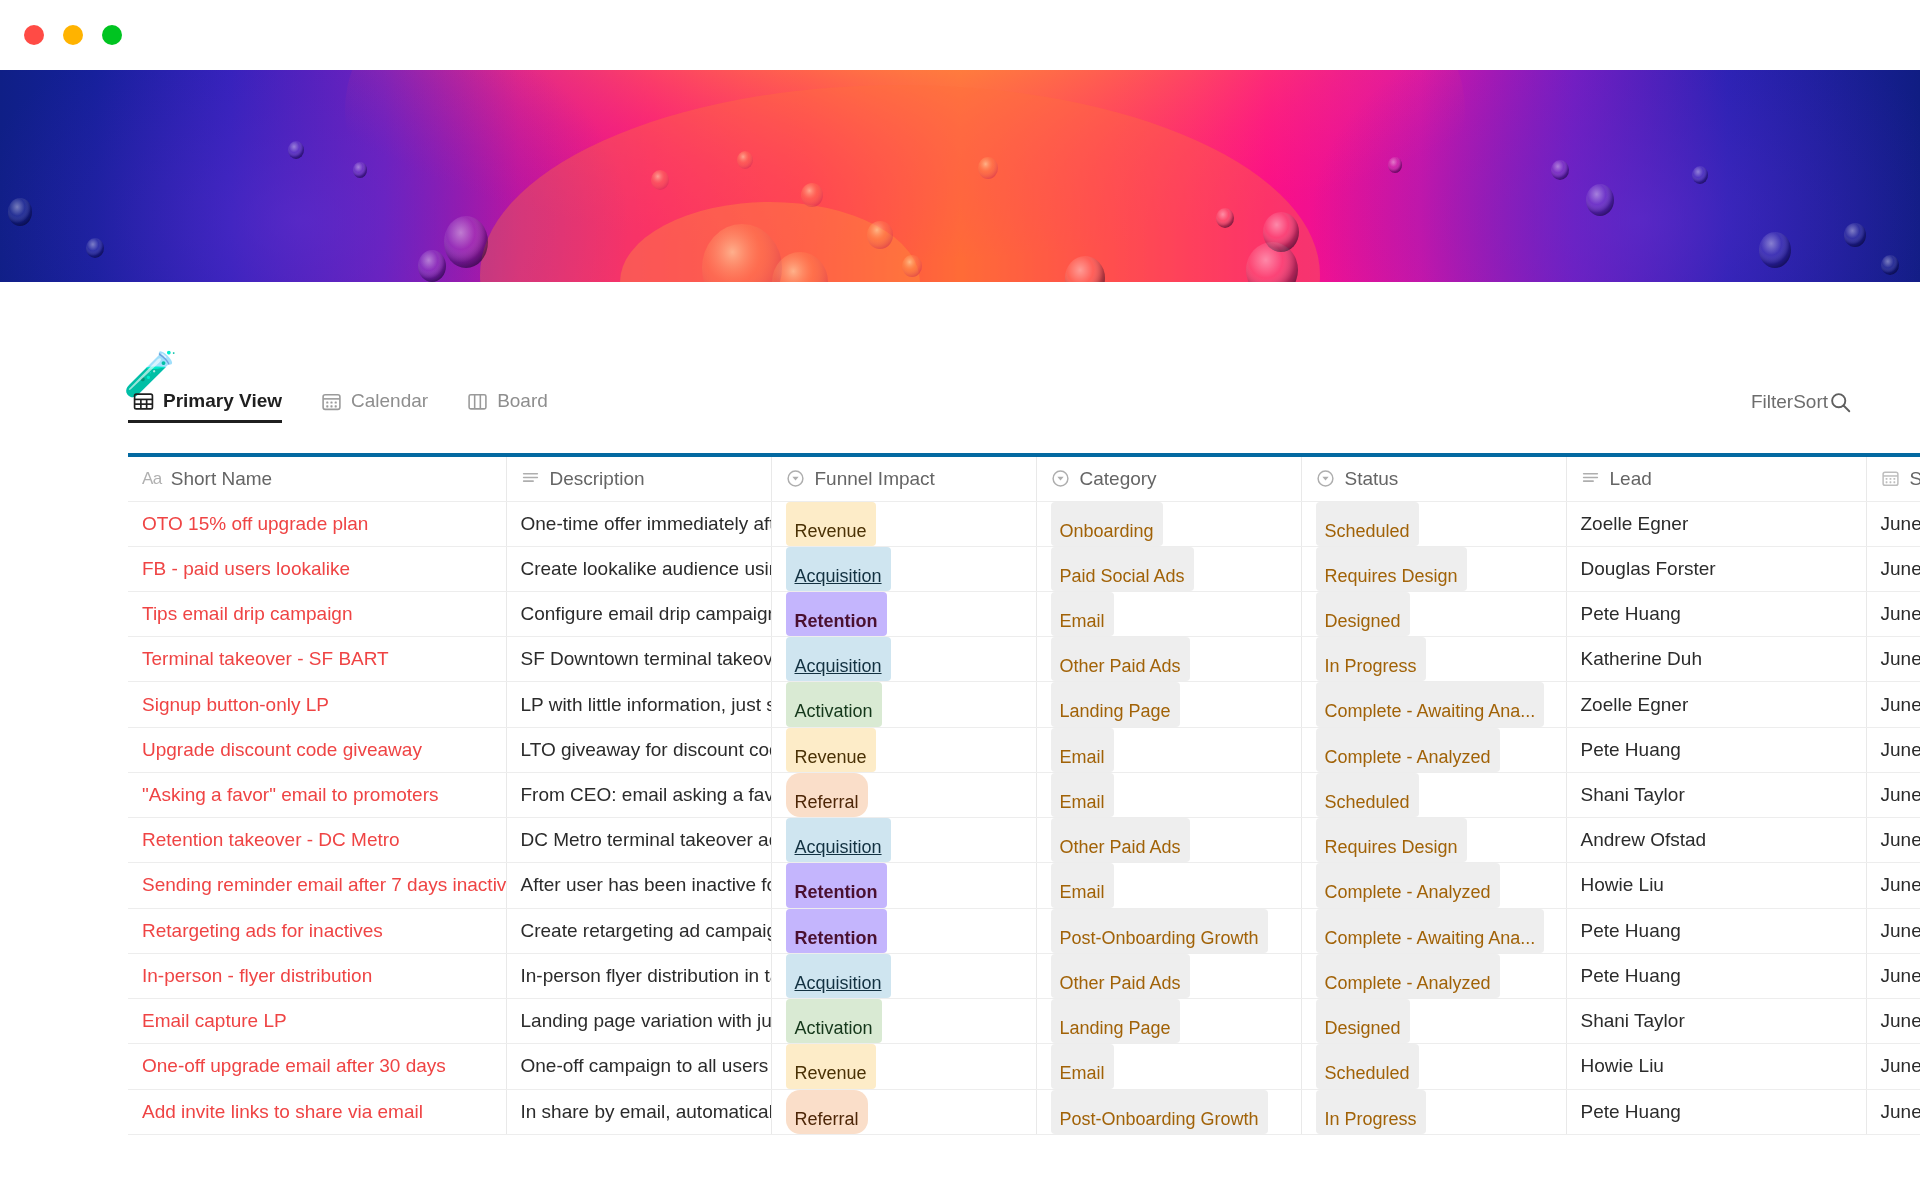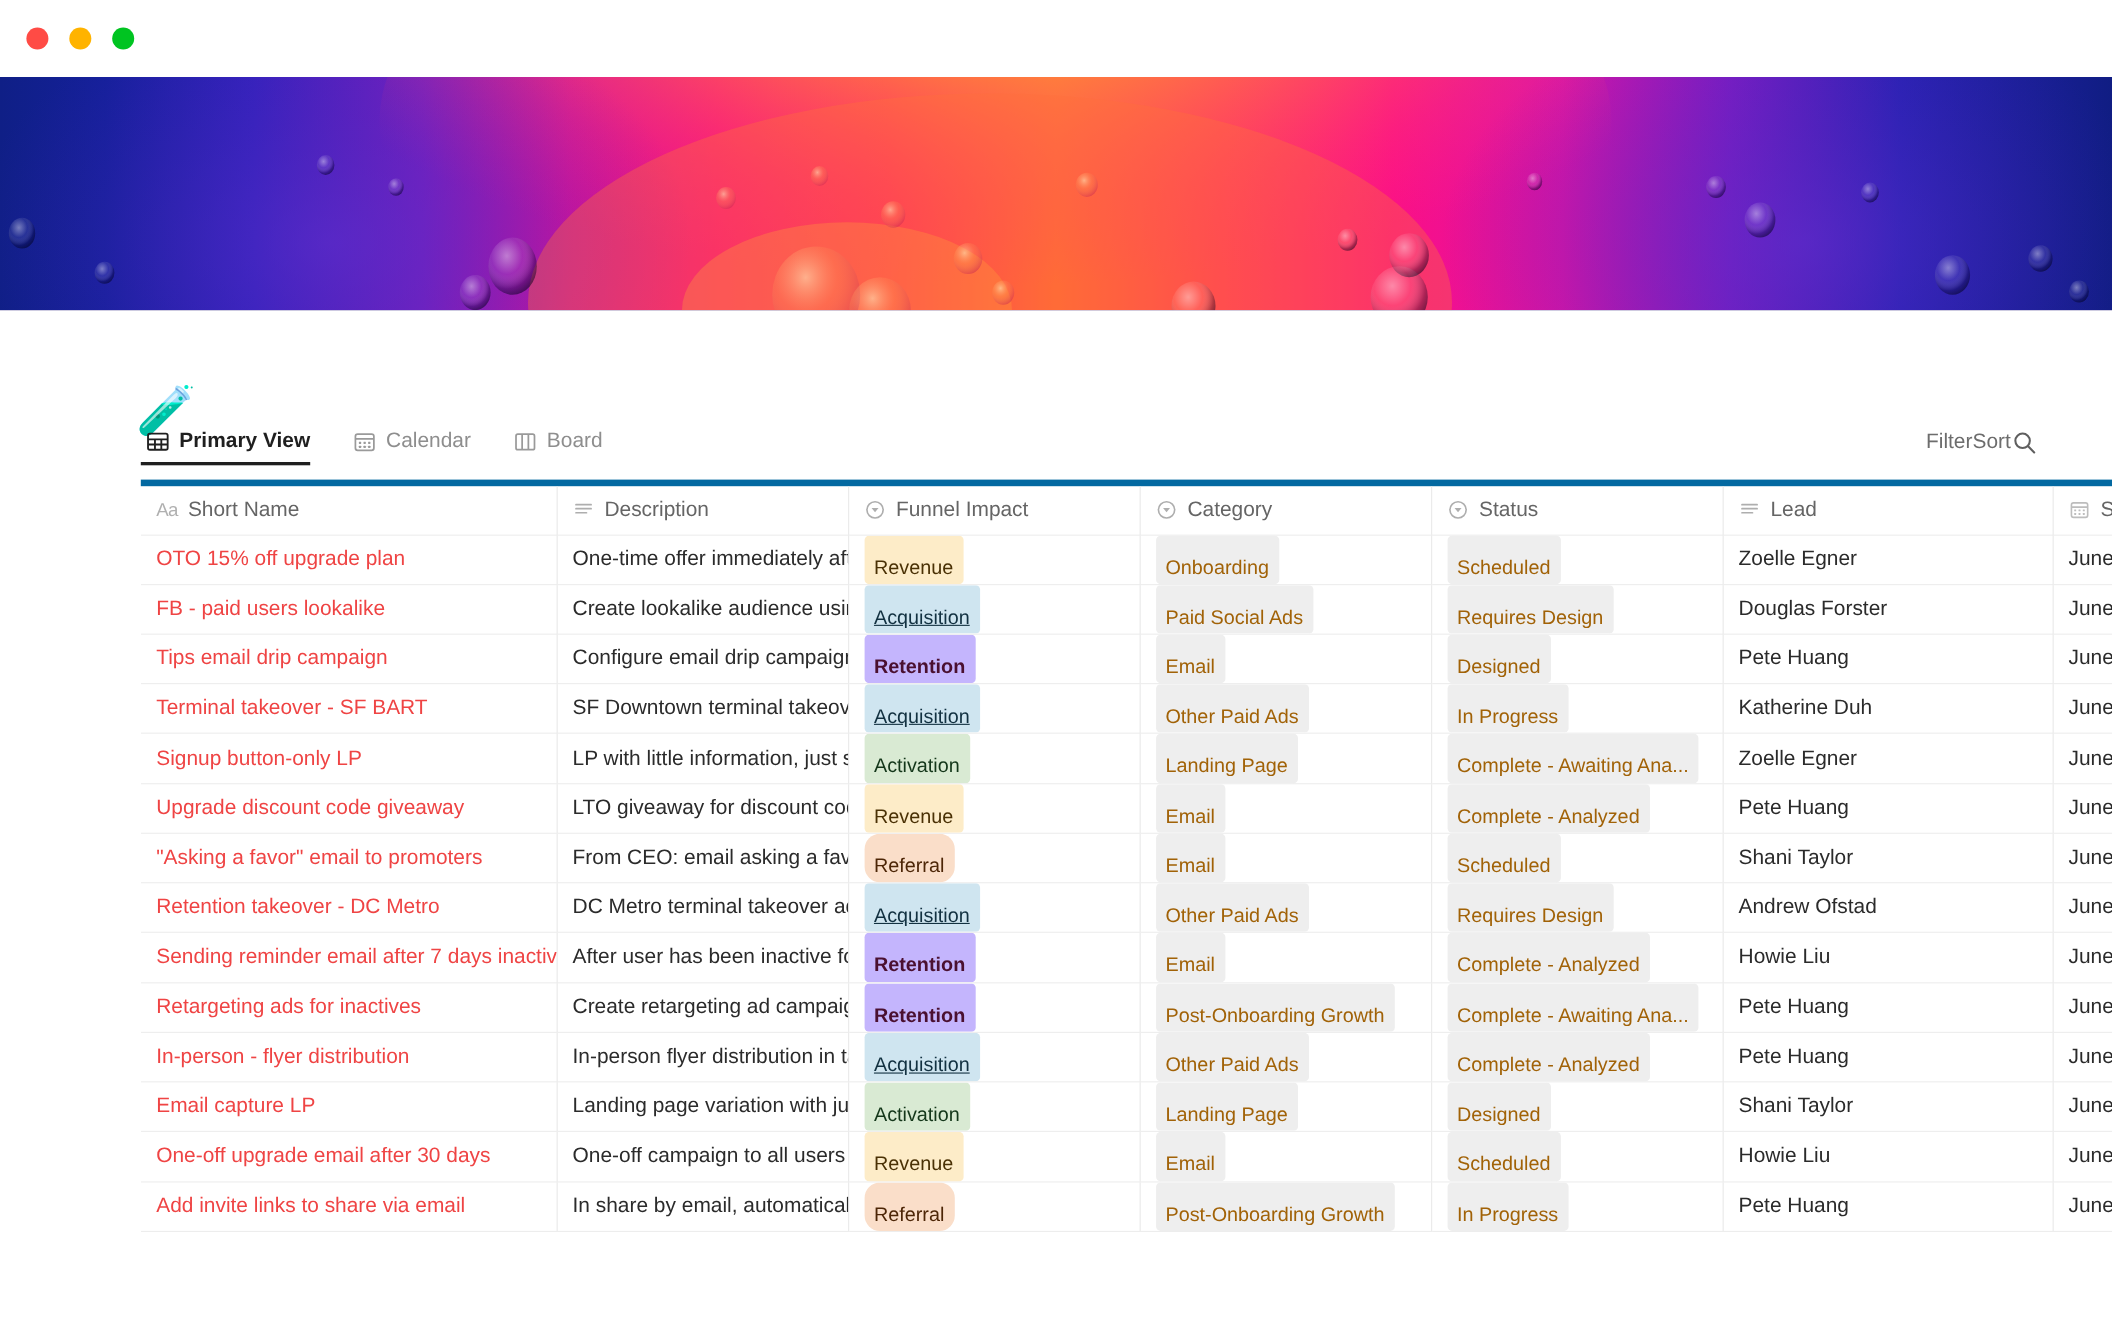--- a/index.html
+++ b/index.html
@@ -88,21 +88,22 @@
   .viewtools { display: flex; align-items: center; padding-bottom: 11px; }
   .viewtool {
     font-size: 19px; color: #6d6d6d; cursor: pointer; white-space: nowrap;
   }
   .search-icon-btn { width: 24px; height: 24px; display:flex; align-items:center; justify-content:center; cursor:pointer; }
 
   
   .table-wrap {
     width: 1792px;
     overflow: hidden;
-    border-top: 6px solid #0369a1;
+    border-top: 4px solid #0369a1;
+    margin-top: 17px;
   }
   table.grid {
     border-collapse: collapse;
     table-layout: fixed;
     width: 2050px;
   }
   table.grid th, table.grid td {
     border-right: 1px solid #e9e9e9;
     border-bottom: 1px solid #ededed;
     text-align: left;

